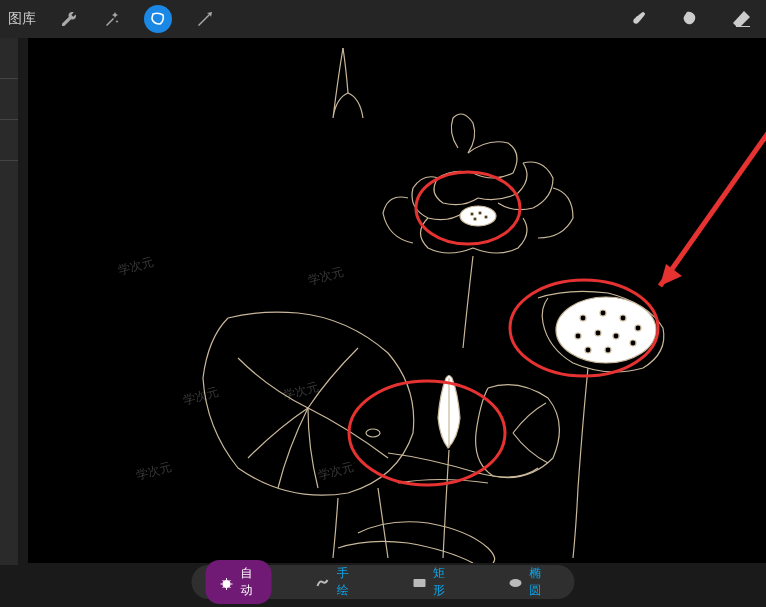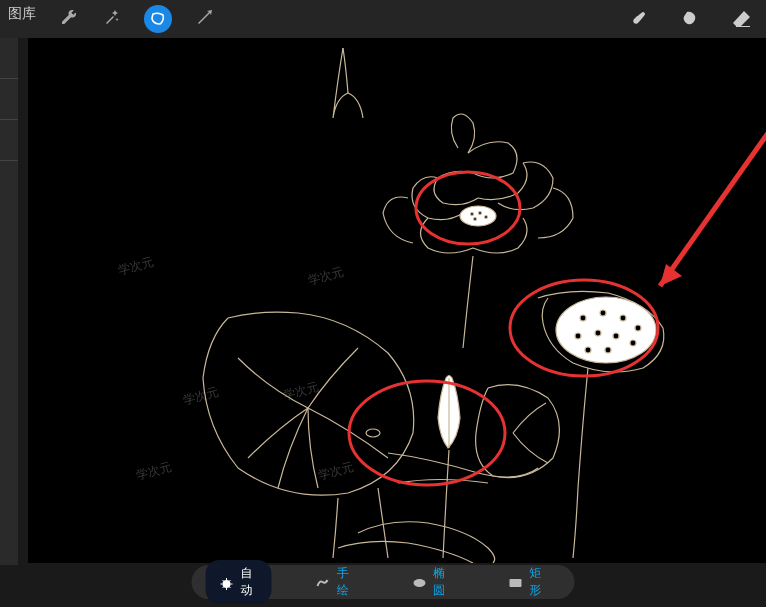--- a/index.html
+++ b/index.html
@@ -14,21 +14,21 @@
     .top-toolbar {
       height: 38px;
       background: #252525;
       display: flex;
       align-items: center;
       padding: 0 8px;
       position: relative;
     }
     .toolbar-left {
       display: flex;
-      align-items: flex-start;
+      align-items: center;
       gap: 20px;
     }
     .toolbar-right {
       position: absolute;
       right: 12px;
       display: flex;
       align-items: center;
       gap: 28px;
     }
     .gallery-btn {
@@ -104,21 +104,21 @@
       display: flex;
       align-items: center;
       gap: 7px;
       color: #0ea5e9;
       font-size: 12px;
       cursor: pointer;
       padding: 5px 14px;
       border-radius: 14px;
     }
     .mode-btn.active {
-      background: #0f172a;
+      background: #701a75;
       color: #fff;
     }
     .mode-icon {
       width: 14px;
       height: 10px;
       display: inline-block;
     }
   </style>
 </head>
 <body>
@@ -272,26 +272,26 @@
     <span class="mode-icon">
       <svg width="14" height="12" viewBox="0 0 14 12">
           <path d="M2 9 Q4 3 7 5 Q10 7 12 3" stroke="#bbb" stroke-width="2" fill="none"></path>
         </svg>
     </span>
     <span>手绘</span>
   </div>
   <div class="mode-btn">
     <span class="mode-icon">
       <svg width="14" height="10" viewBox="0 0 14 10">
+          <rect x="1" y="1" width="12" height="8" rx="1" fill="#bbb"></rect>
+        </svg>
+    </span>
+    <span>矩形</span>
+  </div>
+  <div class="mode-btn">
+    <span class="mode-icon">
+      <svg width="14" height="10" viewBox="0 0 14 10">
           <ellipse cx="7" cy="5" rx="6" ry="4" fill="#bbb"></ellipse>
         </svg>
     </span>
     <span>椭圆</span>
   </div>
-  <div class="mode-btn">
-    <span class="mode-icon">
-      <svg width="14" height="10" viewBox="0 0 14 10">
-          <rect x="1" y="1" width="12" height="8" rx="1" fill="#bbb"></rect>
-        </svg>
-    </span>
-    <span>矩形</span>
-  </div>
 </div>
 
 </body></html>

